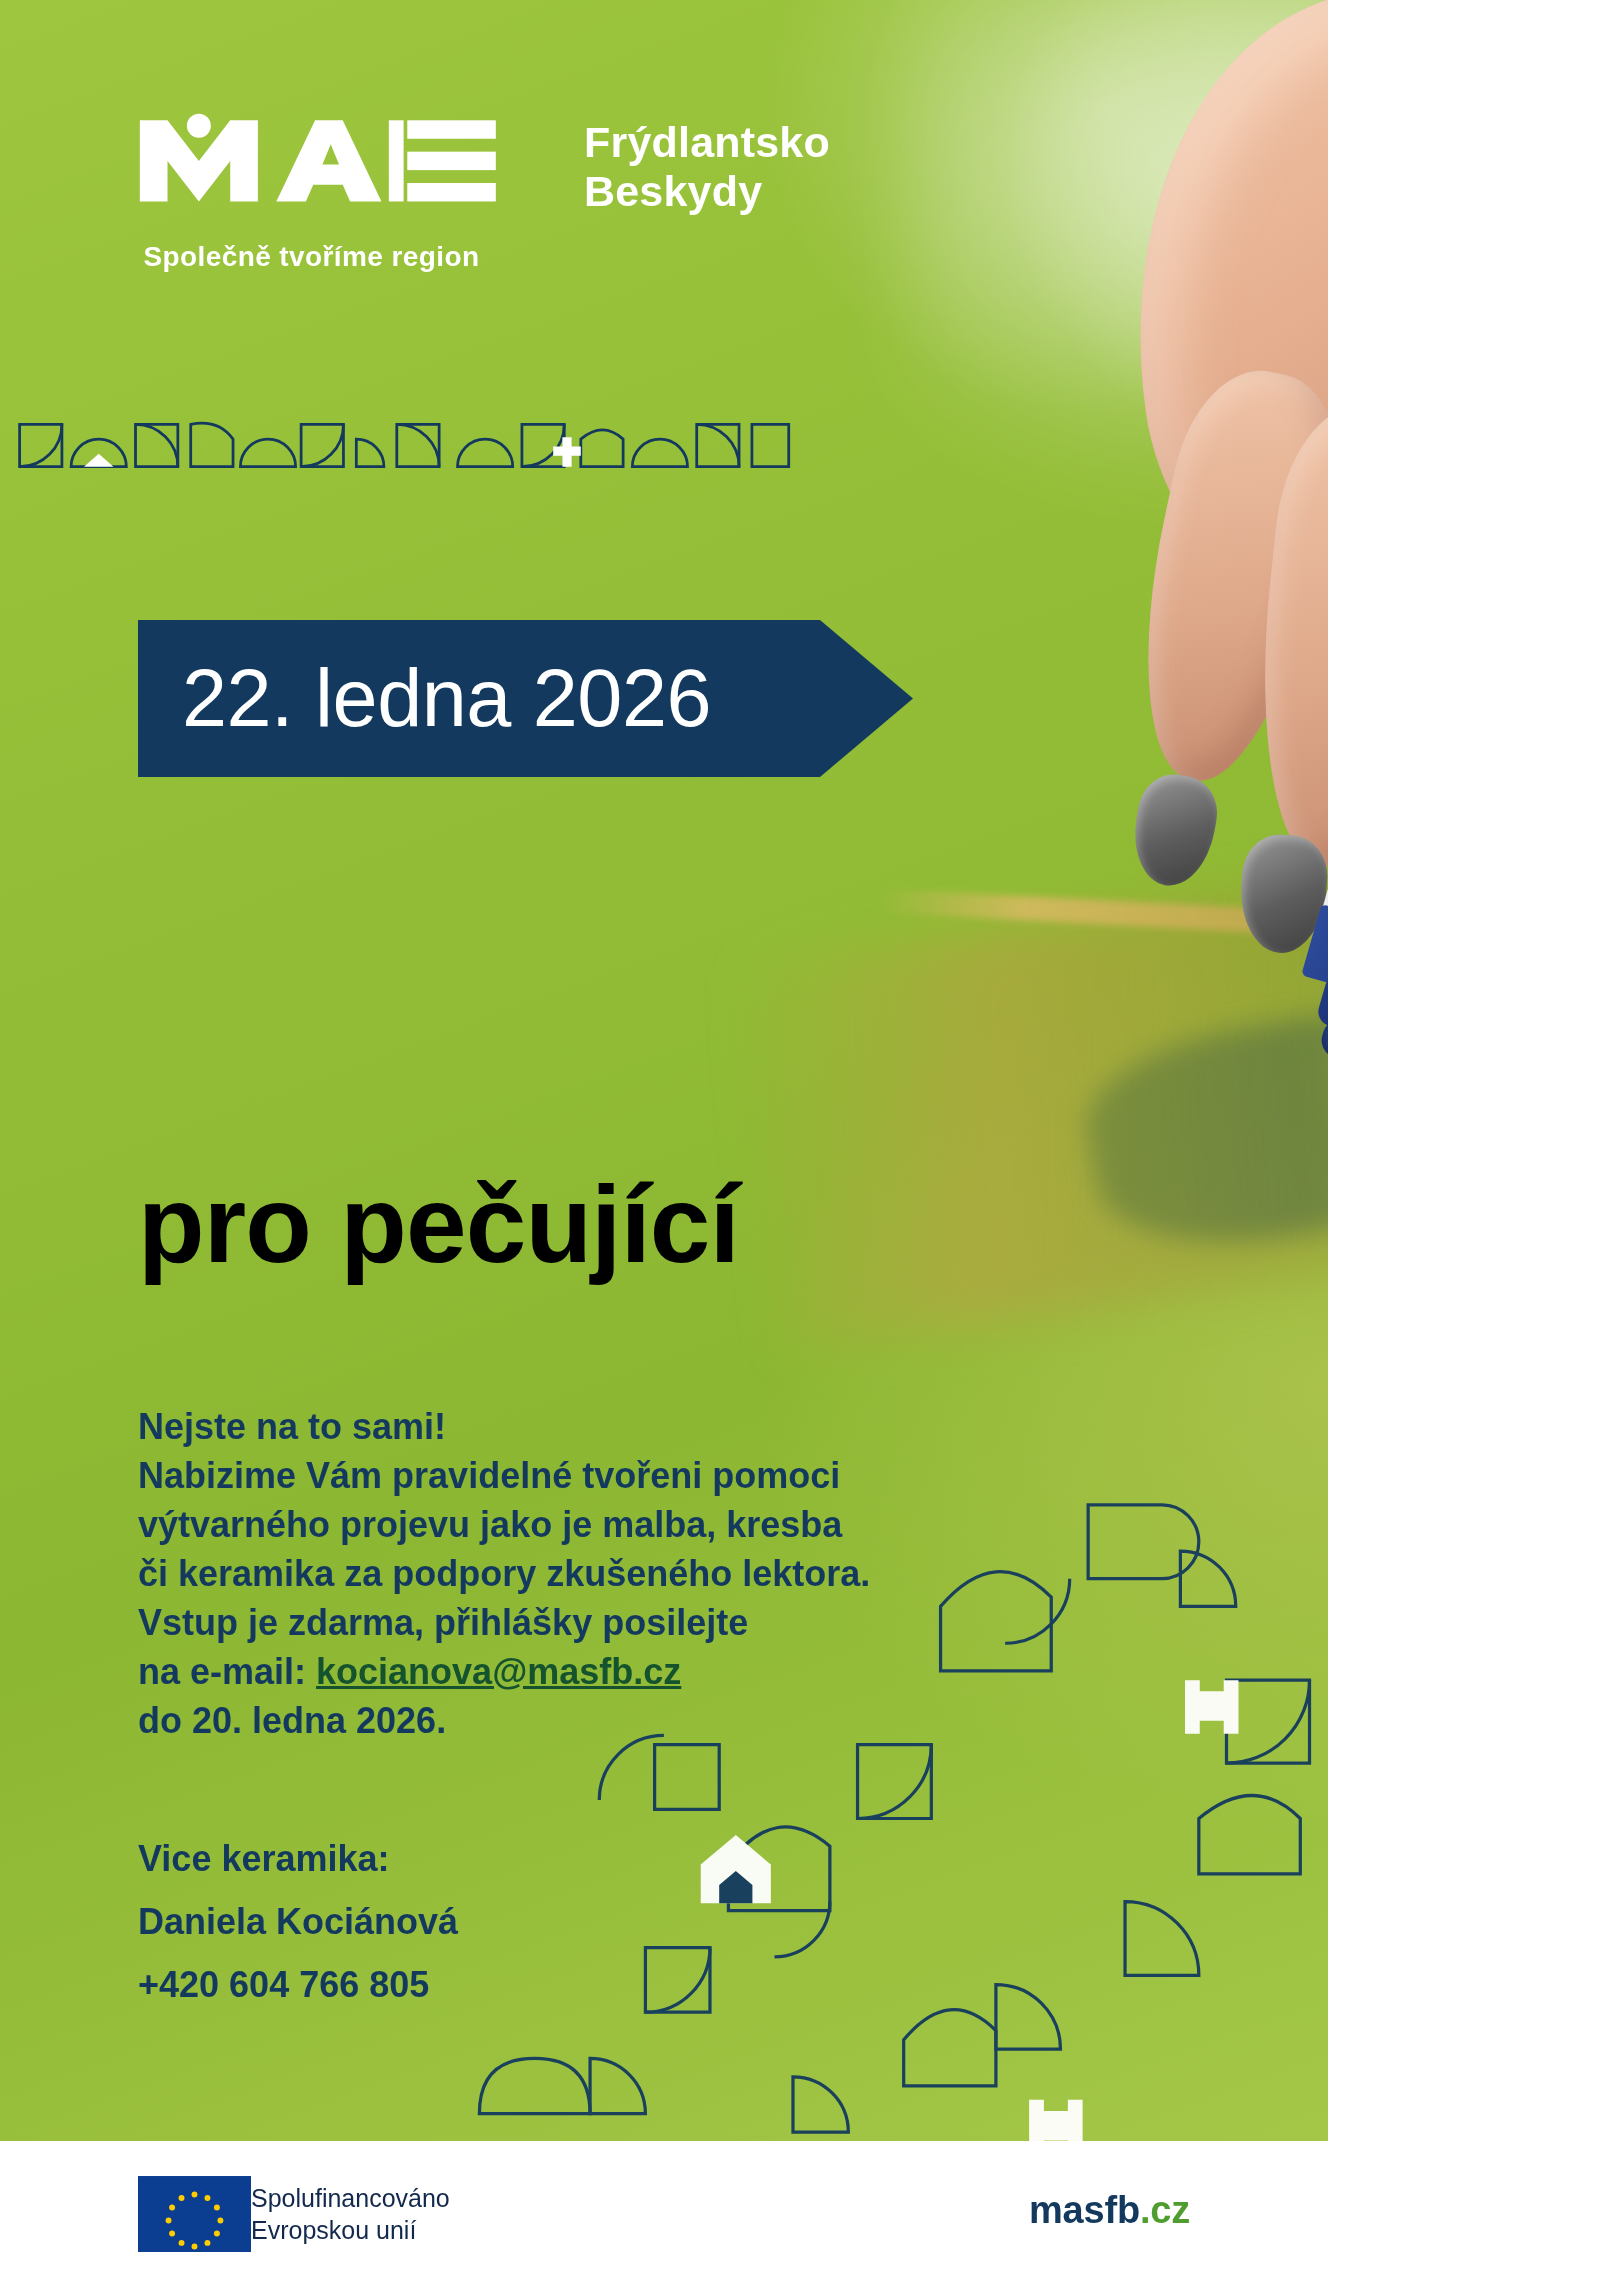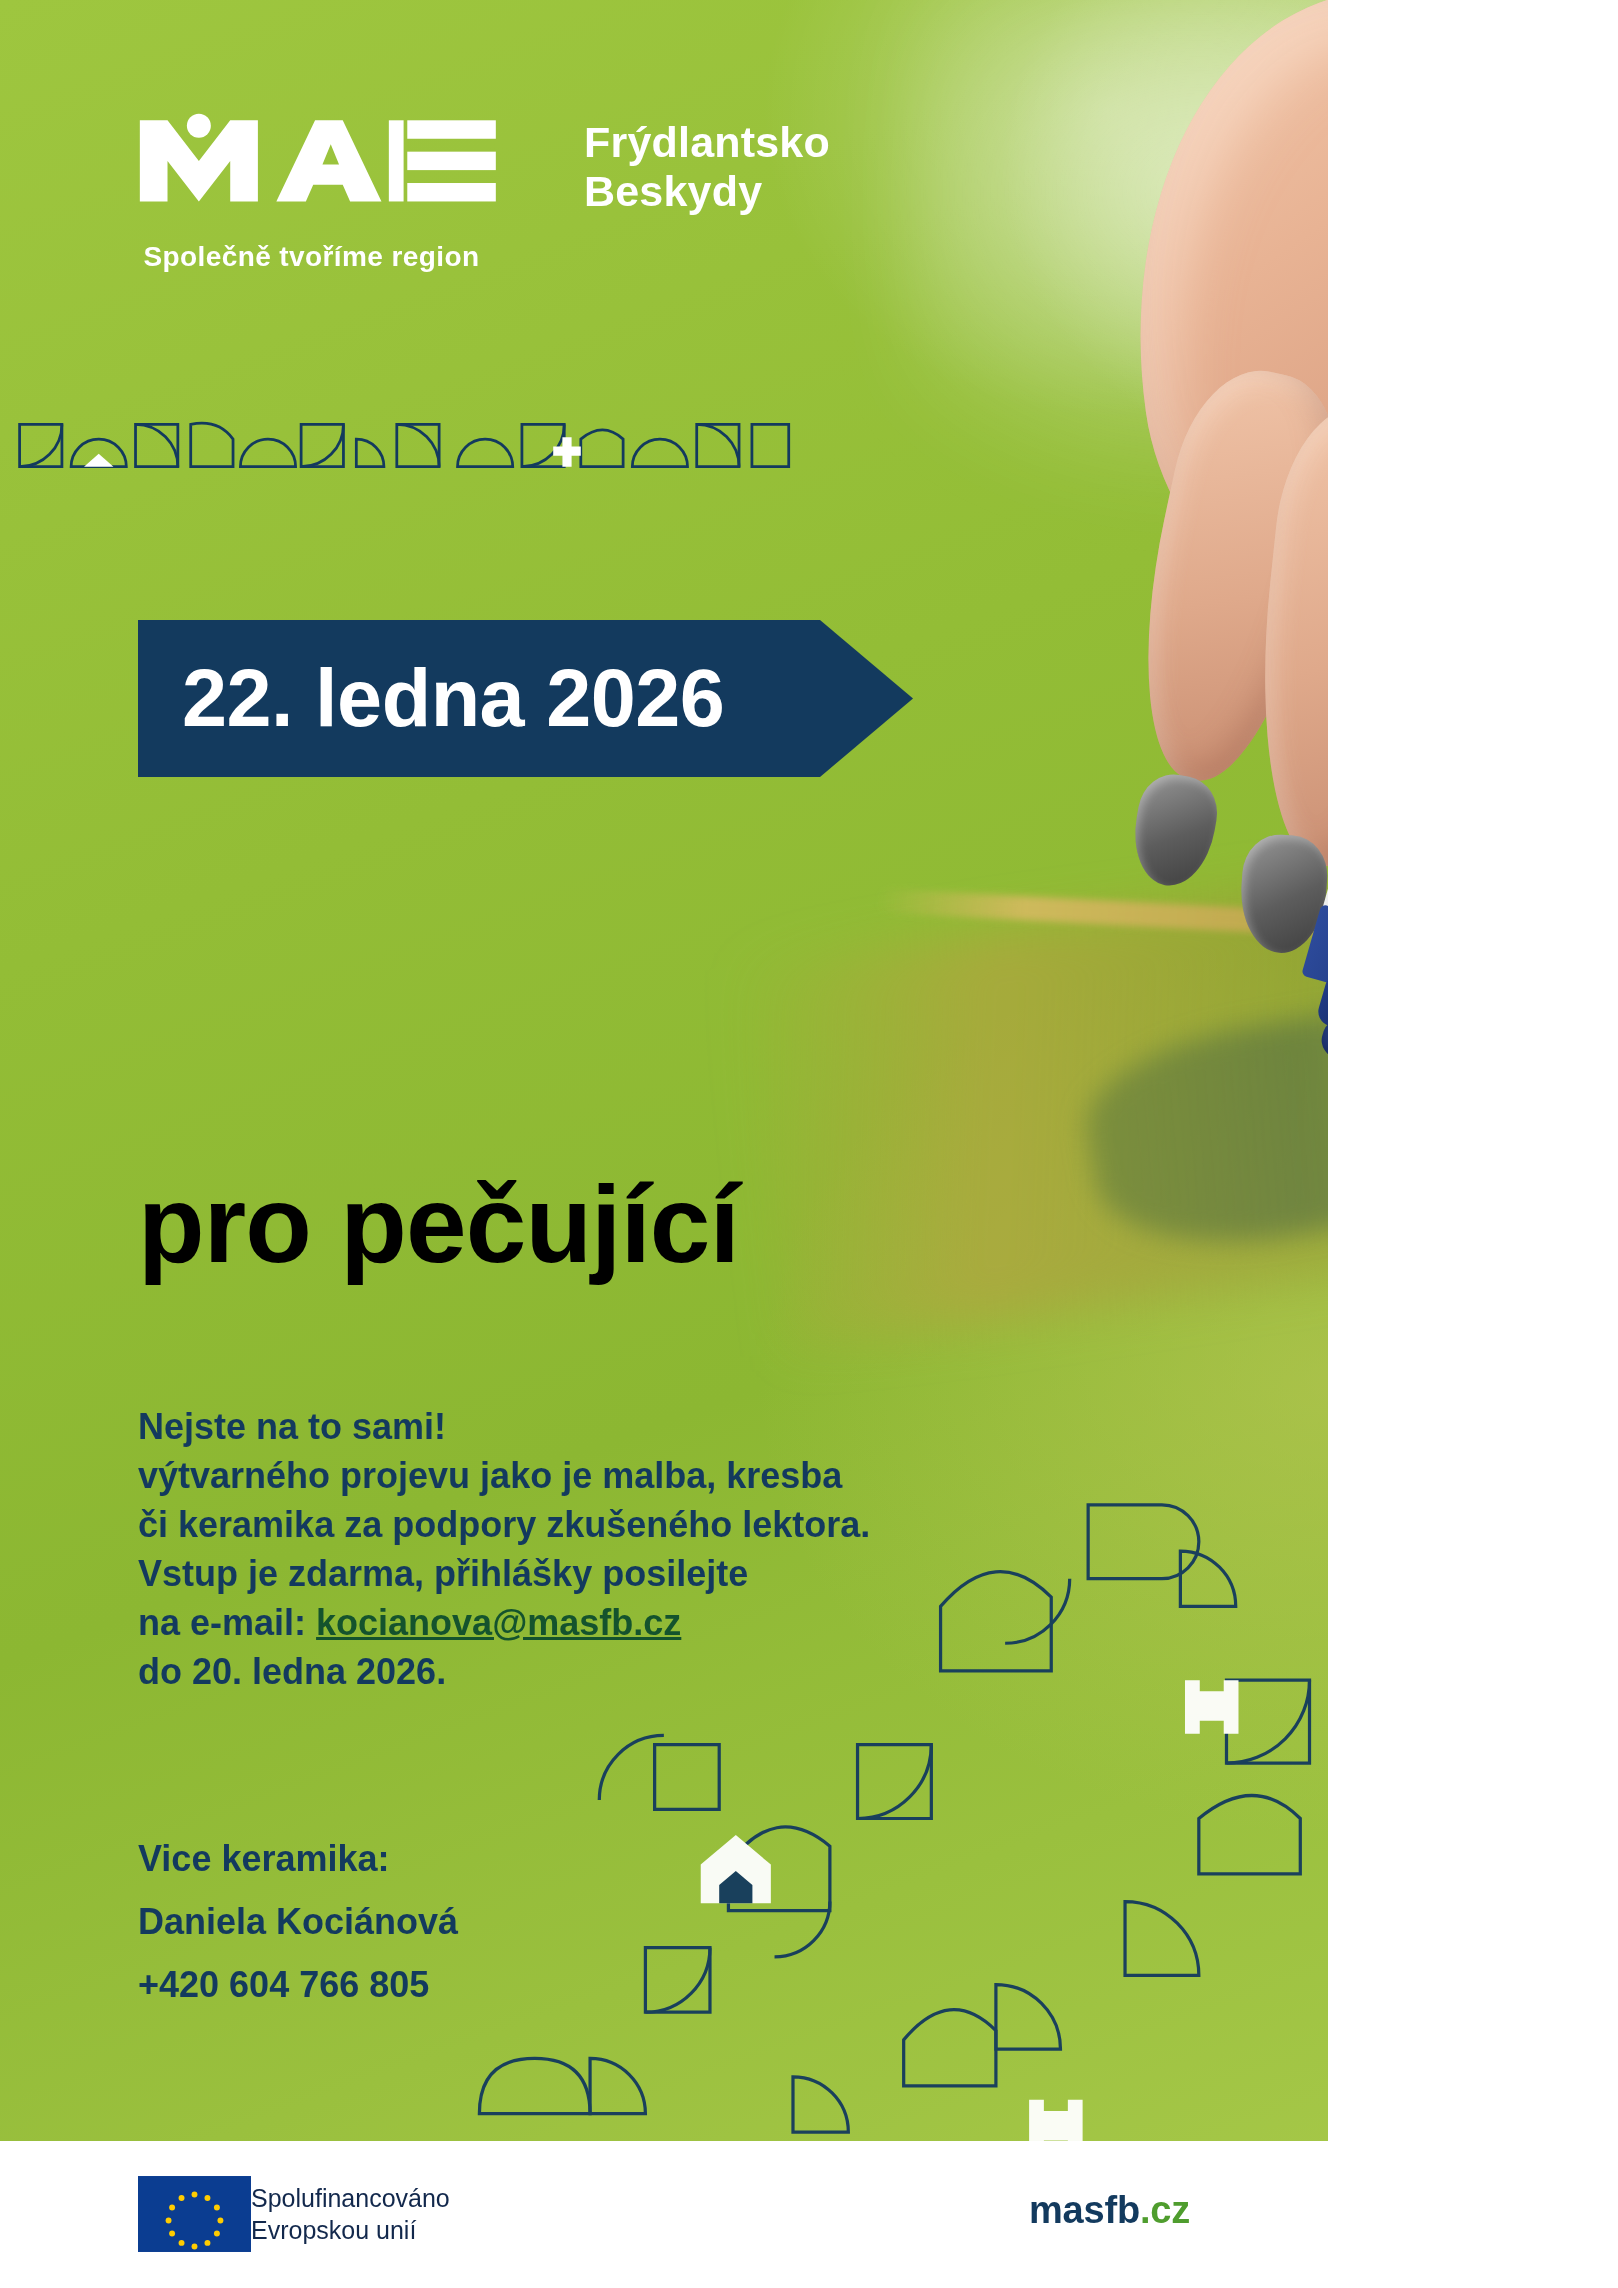--- a/index.html
+++ b/index.html
@@ -179,21 +179,21 @@
     align-items: center;
   }
   .date-flag .flag-bg {
     position: absolute; inset: 0; width: 775px;
     background: #133a5e;
     clip-path: polygon(0 0, 88% 0, 100% 50%, 88% 100%, 0 100%);
   }
   .date-flag .date-text {
     position: relative;
     color: #ffffff;
-    font-weight: bold;
+    font-weight: normal;
     font-size: 81px;
     letter-spacing: -0.5px;
     padding-left: 44px;
   }
 
   .meta {
     position: absolute;
     left: 138px; top: 821px;
     color: #133a5e;
     font-weight: bold;
@@ -388,20 +388,21 @@
   <div class="date-flag">
     <div class="flag-bg"></div>
     <div class="date-text">22. ledna 2026</div>
   </div>
 
 
   <div class="title-sub">pro pečující</div>
 
   <div class="body-copy">
     <div>Nejste na to sami!</div>
+    <div>Nabizime Vám pravidelné tvořeni pomoci</div>
     <div>výtvarného projevu jako je malba, kresba</div>
     <div>či keramika za podpory zkušeného lektora.</div>
     <div>Vstup je zdarma, přihlášky posilejte</div>
     <div><span>na e-mail: </span><a href="#">kocianova@masfb.cz</a></div>
     <div>do 20. ledna 2026.</div>
   </div>
 
   <div class="contact">
     <div>Vice keramika:</div>
     <div>Daniela Kociánová</div>

